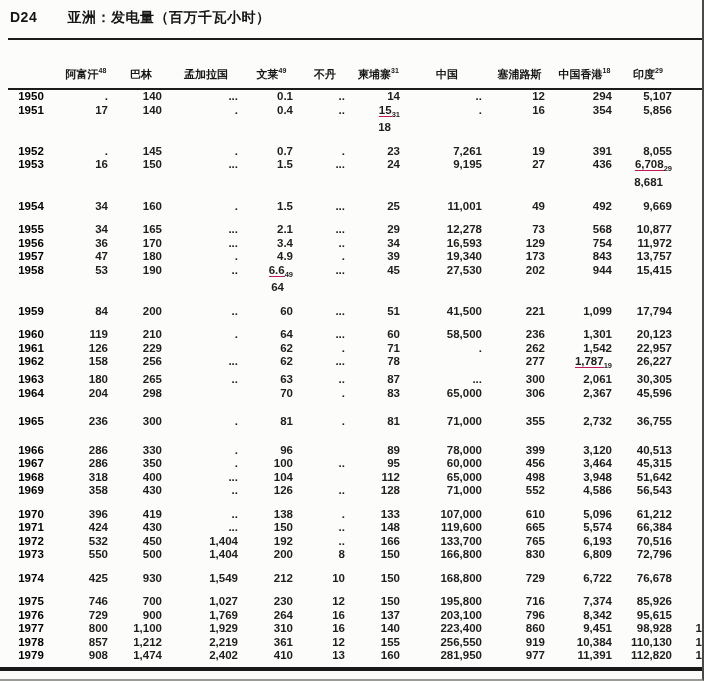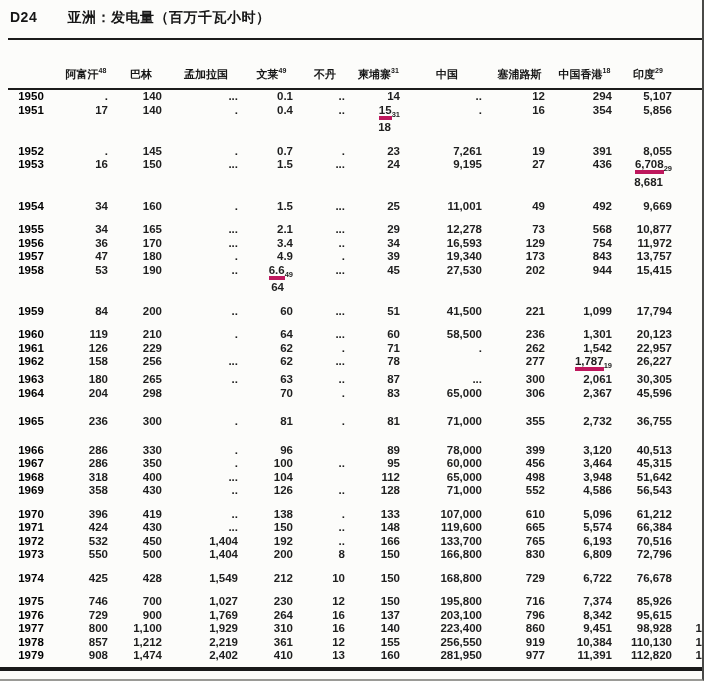--- a/index.html
+++ b/index.html
@@ -21,21 +21,21 @@
     padding:27px 2px 6px 2px; border-bottom:2px solid #1c1c1c; white-space:nowrap;
   }
   thead th sup{font-size:7px; vertical-align:super;}
   tbody td{
     font-size:11.5px; line-height:13.5px; font-weight:bold; color:#1e1e1e;
     text-align:right; padding:0 6px 0 0; white-space:nowrap; vertical-align:top;
   }
   tbody td.year{text-align:center; padding-left:2px; color:#000;}
   tr.gap1 td{padding-top:10px;}
   tr.gap2 td{padding-top:15px;}
-  .under{border-bottom:4px solid #be185d; padding-bottom:0px;text-align:right;}
+  .under{border-bottom:1px solid #be185d; padding-bottom:0px;text-align:right;}
   tbody td sub{font-size:7.5px; vertical-align:sub;}
   .line2{padding-right:9px;}
   .rule-bottom{height:4px; background:#191919; width:704px; margin-top:4px;}
 </style>
 </head>
 <body>
 
 <div class="page">
   <div class="title-row">
     <span class="title-code">D24</span>
@@ -407,21 +407,21 @@
           <td>150</td>
           <td>166,800</td>
           <td>830</td>
           <td>6,809</td>
           <td>72,796</td>
           <td></td>
         </tr>
         <tr class="gap1">
           <td class="year">1974</td>
           <td>425</td>
-          <td>428</td>
+          <td>930</td>
           <td>1,549</td>
           <td>212</td>
           <td>10</td>
           <td>150</td>
           <td>168,800</td>
           <td>729</td>
           <td>6,722</td>
           <td>76,678</td>
           <td></td>
         </tr>

